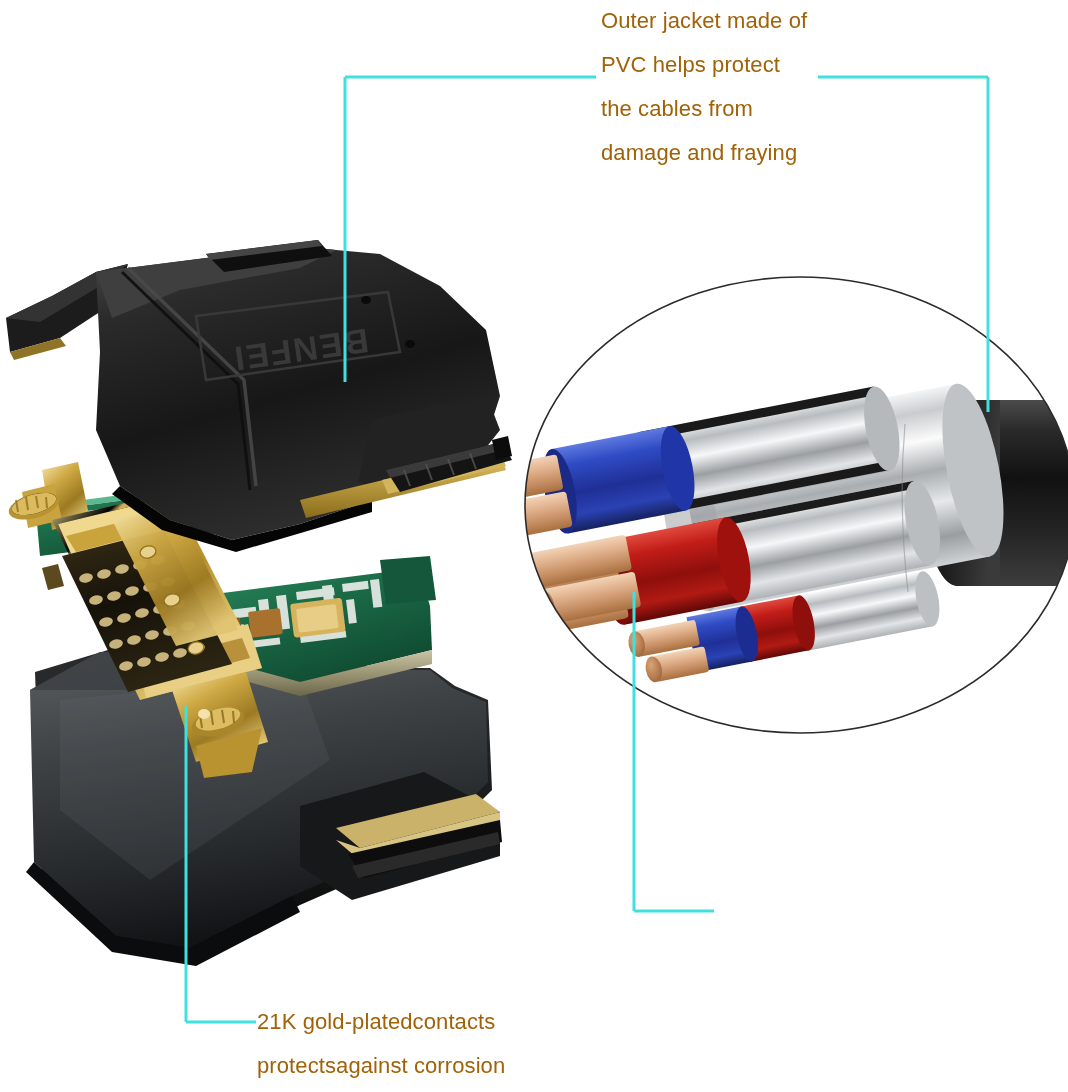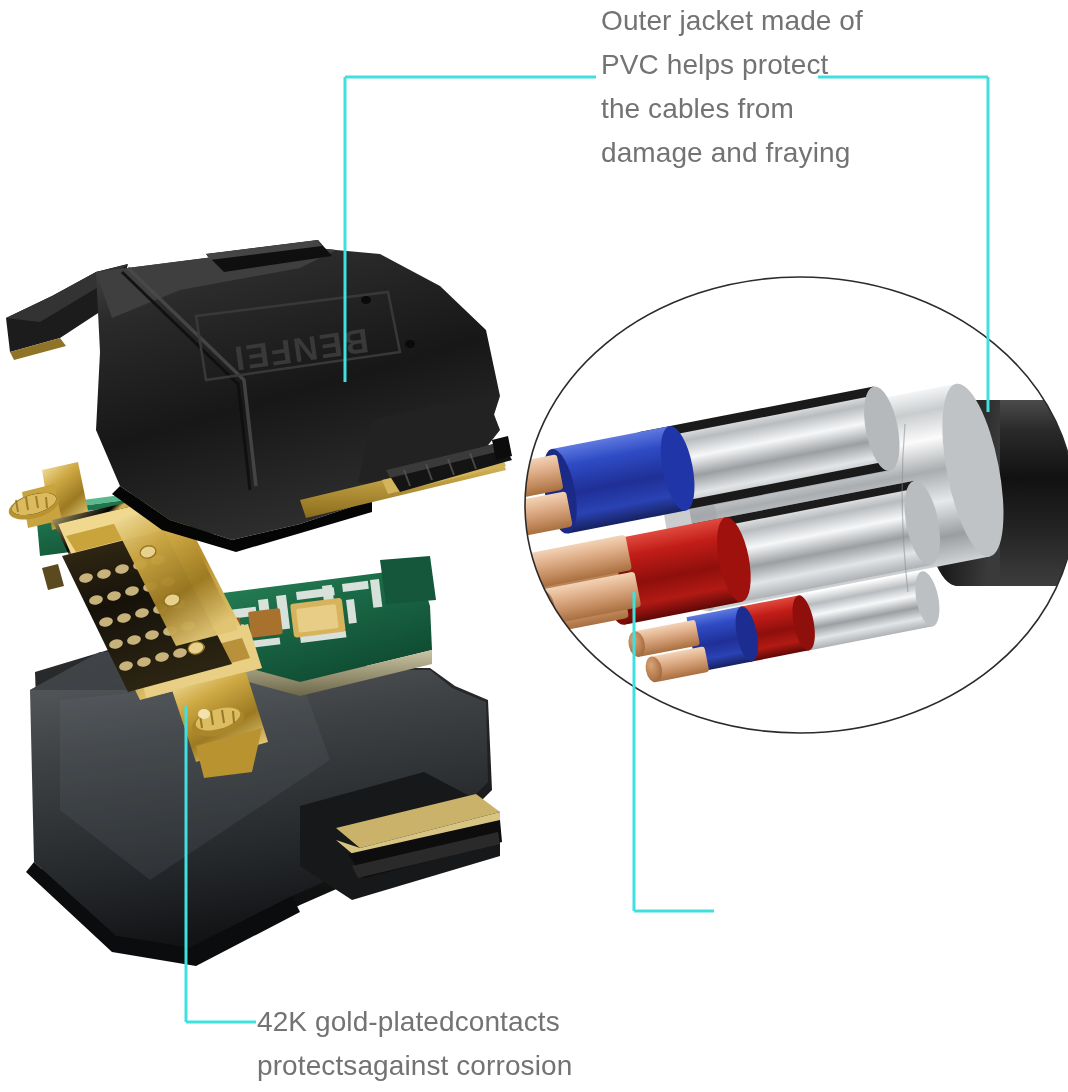--- a/index.html
+++ b/index.html
@@ -12,22 +12,22 @@
     width:1068px;
     height:1092px;
     background:#ffffff;
     overflow:hidden;
   }
   .layer{position:absolute;left:0;top:0;width:1068px;height:1092px;}
   svg.layer{pointer-events:none;}
 
   .callout-text{
     position:absolute;
-    color:#737373;
-    font-size:28px;
+    color:#a16207;
+    font-size:22px;
     line-height:44px;
     font-weight:400;
     letter-spacing:0.1px;
     white-space:pre;
   }
   #txt-top{left:601px;top:-1px;}
   #txt-bottom-left{left:257px;top:1000px;}
   #txt-bottom-right{left:722px;top:840px;}
 </style>
 </head>
@@ -455,17 +455,17 @@
       <path d="M 634 592 L 634 911"></path>
       <path d="M 634 911 L 714 911"></path>
     </g>
   </svg>
 
   <div id="txt-top" class="callout-text">Outer jacket made of
 PVC helps protect
 the cables from
 damage and fraying</div>
 
-  <div id="txt-bottom-left" class="callout-text">42K gold-platedcontacts
+  <div id="txt-bottom-left" class="callout-text">21K gold-platedcontacts
 protectsagainst corrosion</div>
 
 
 </div>
 
 </body></html>

